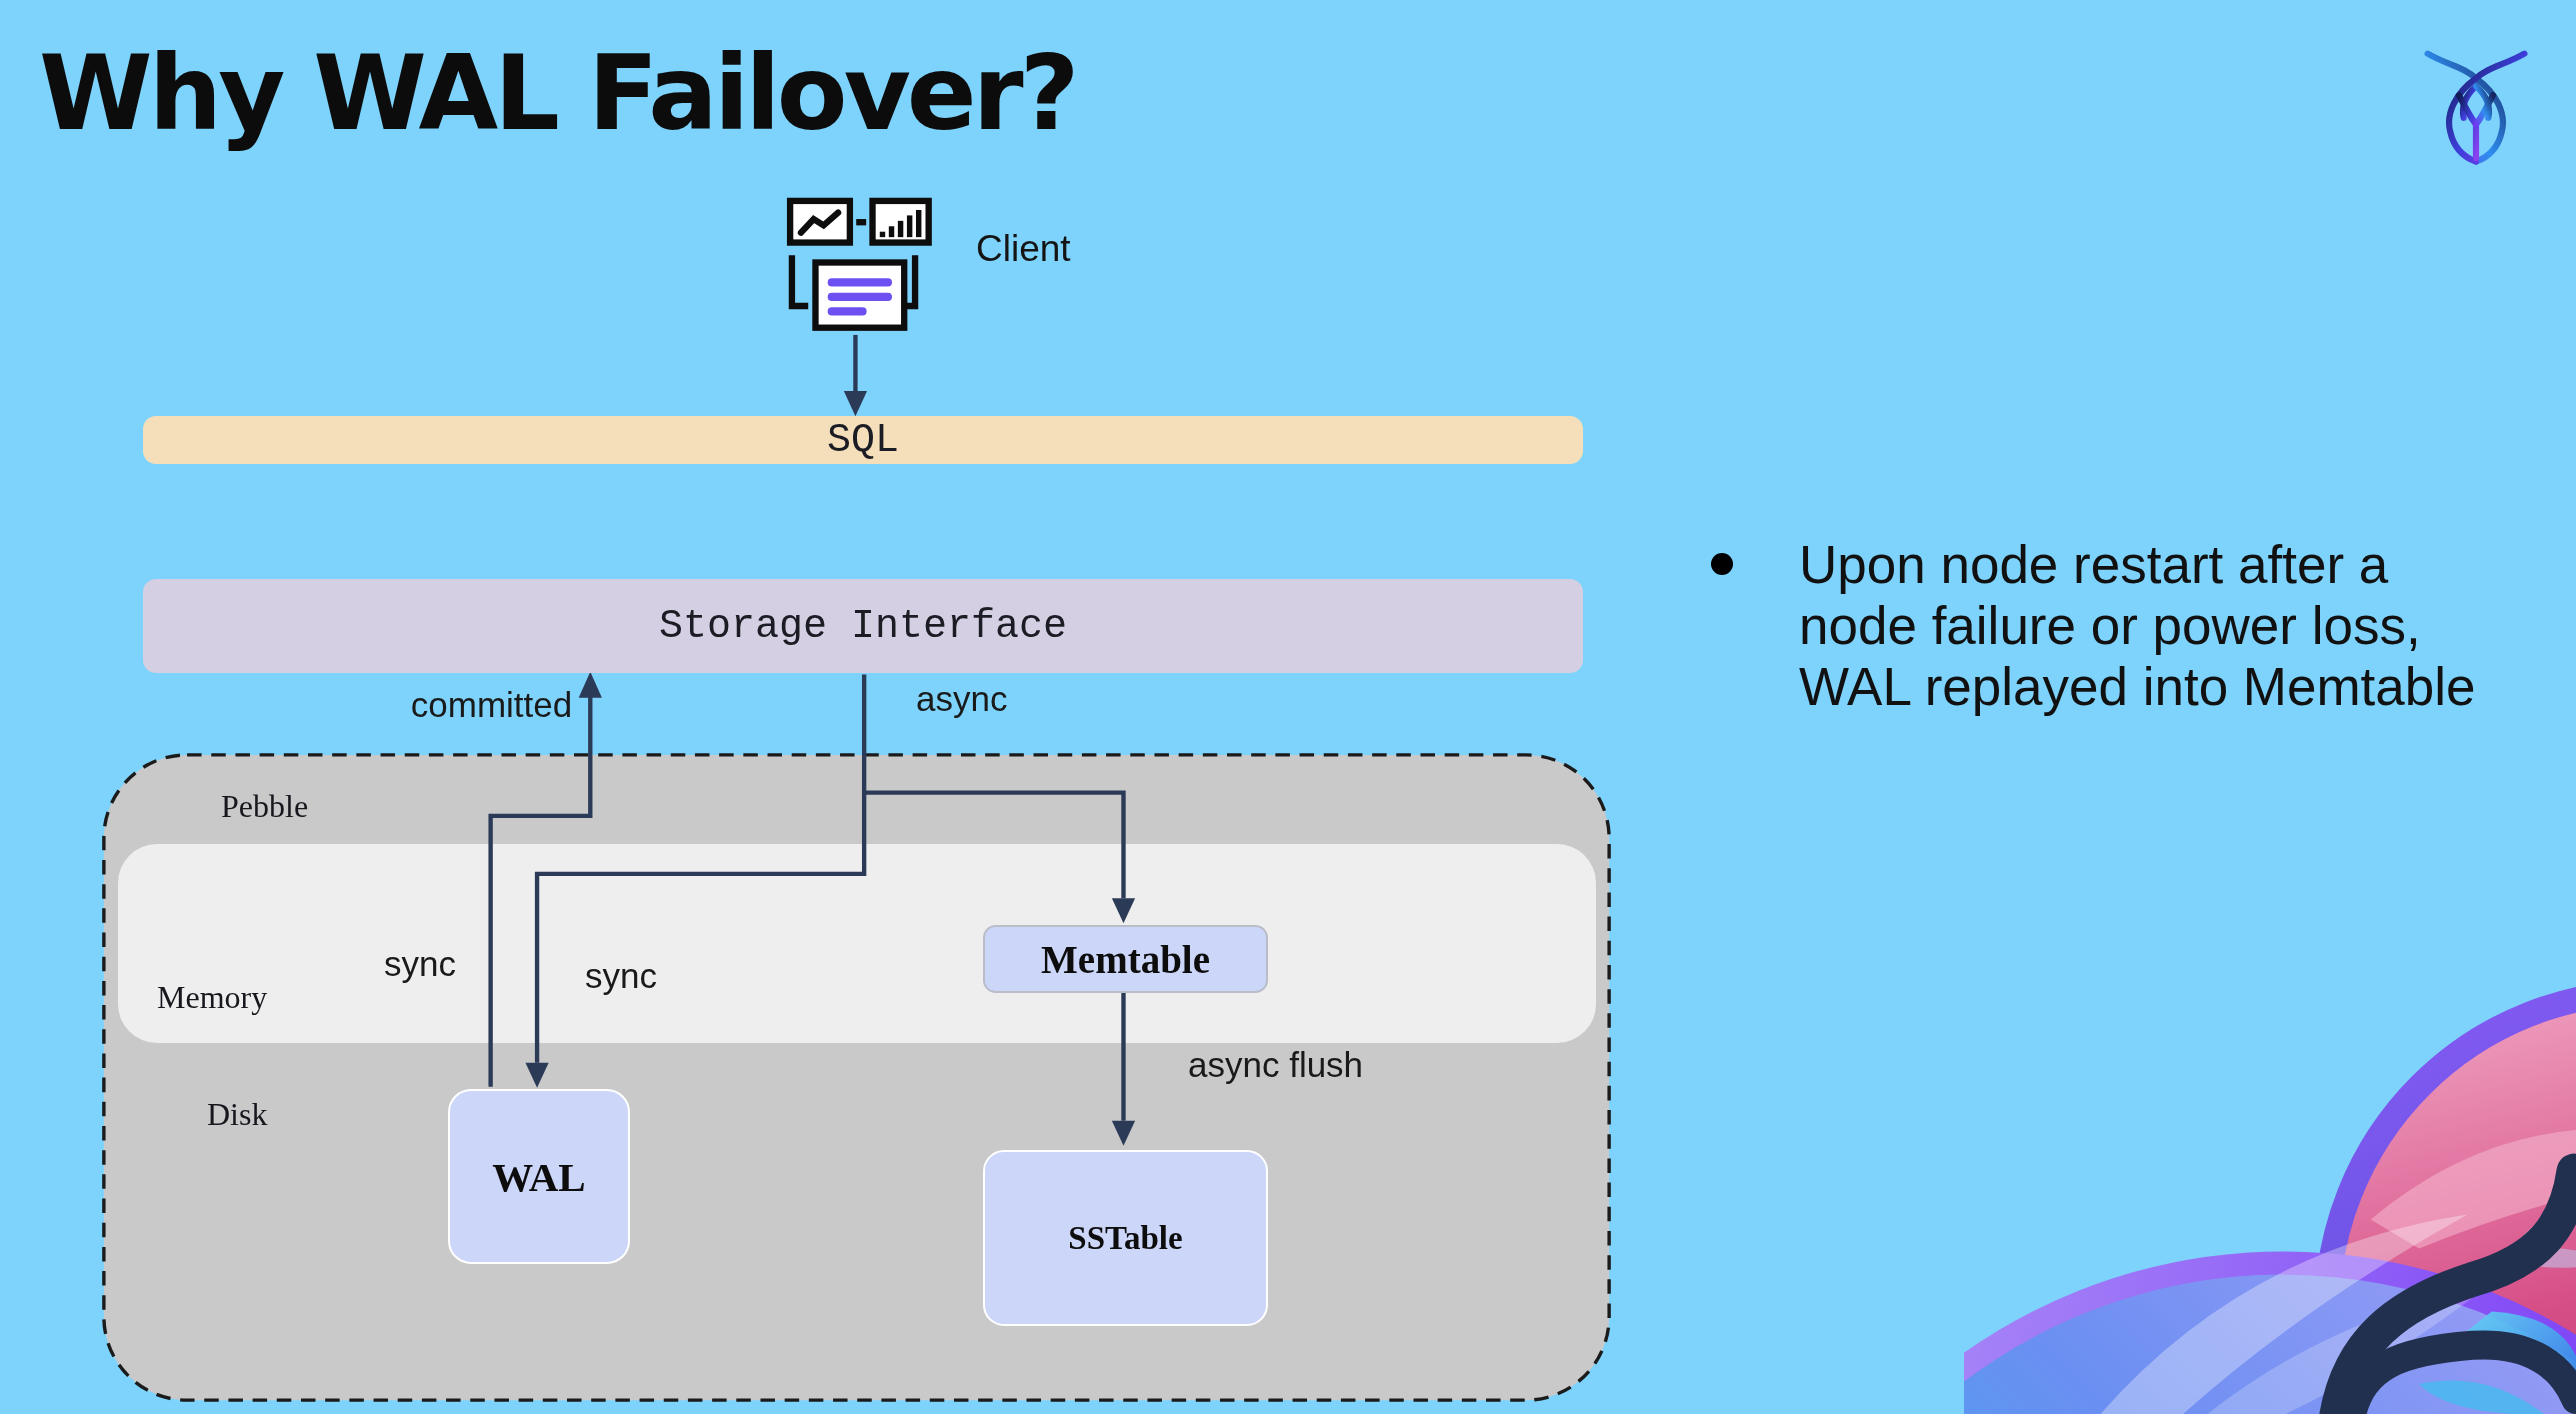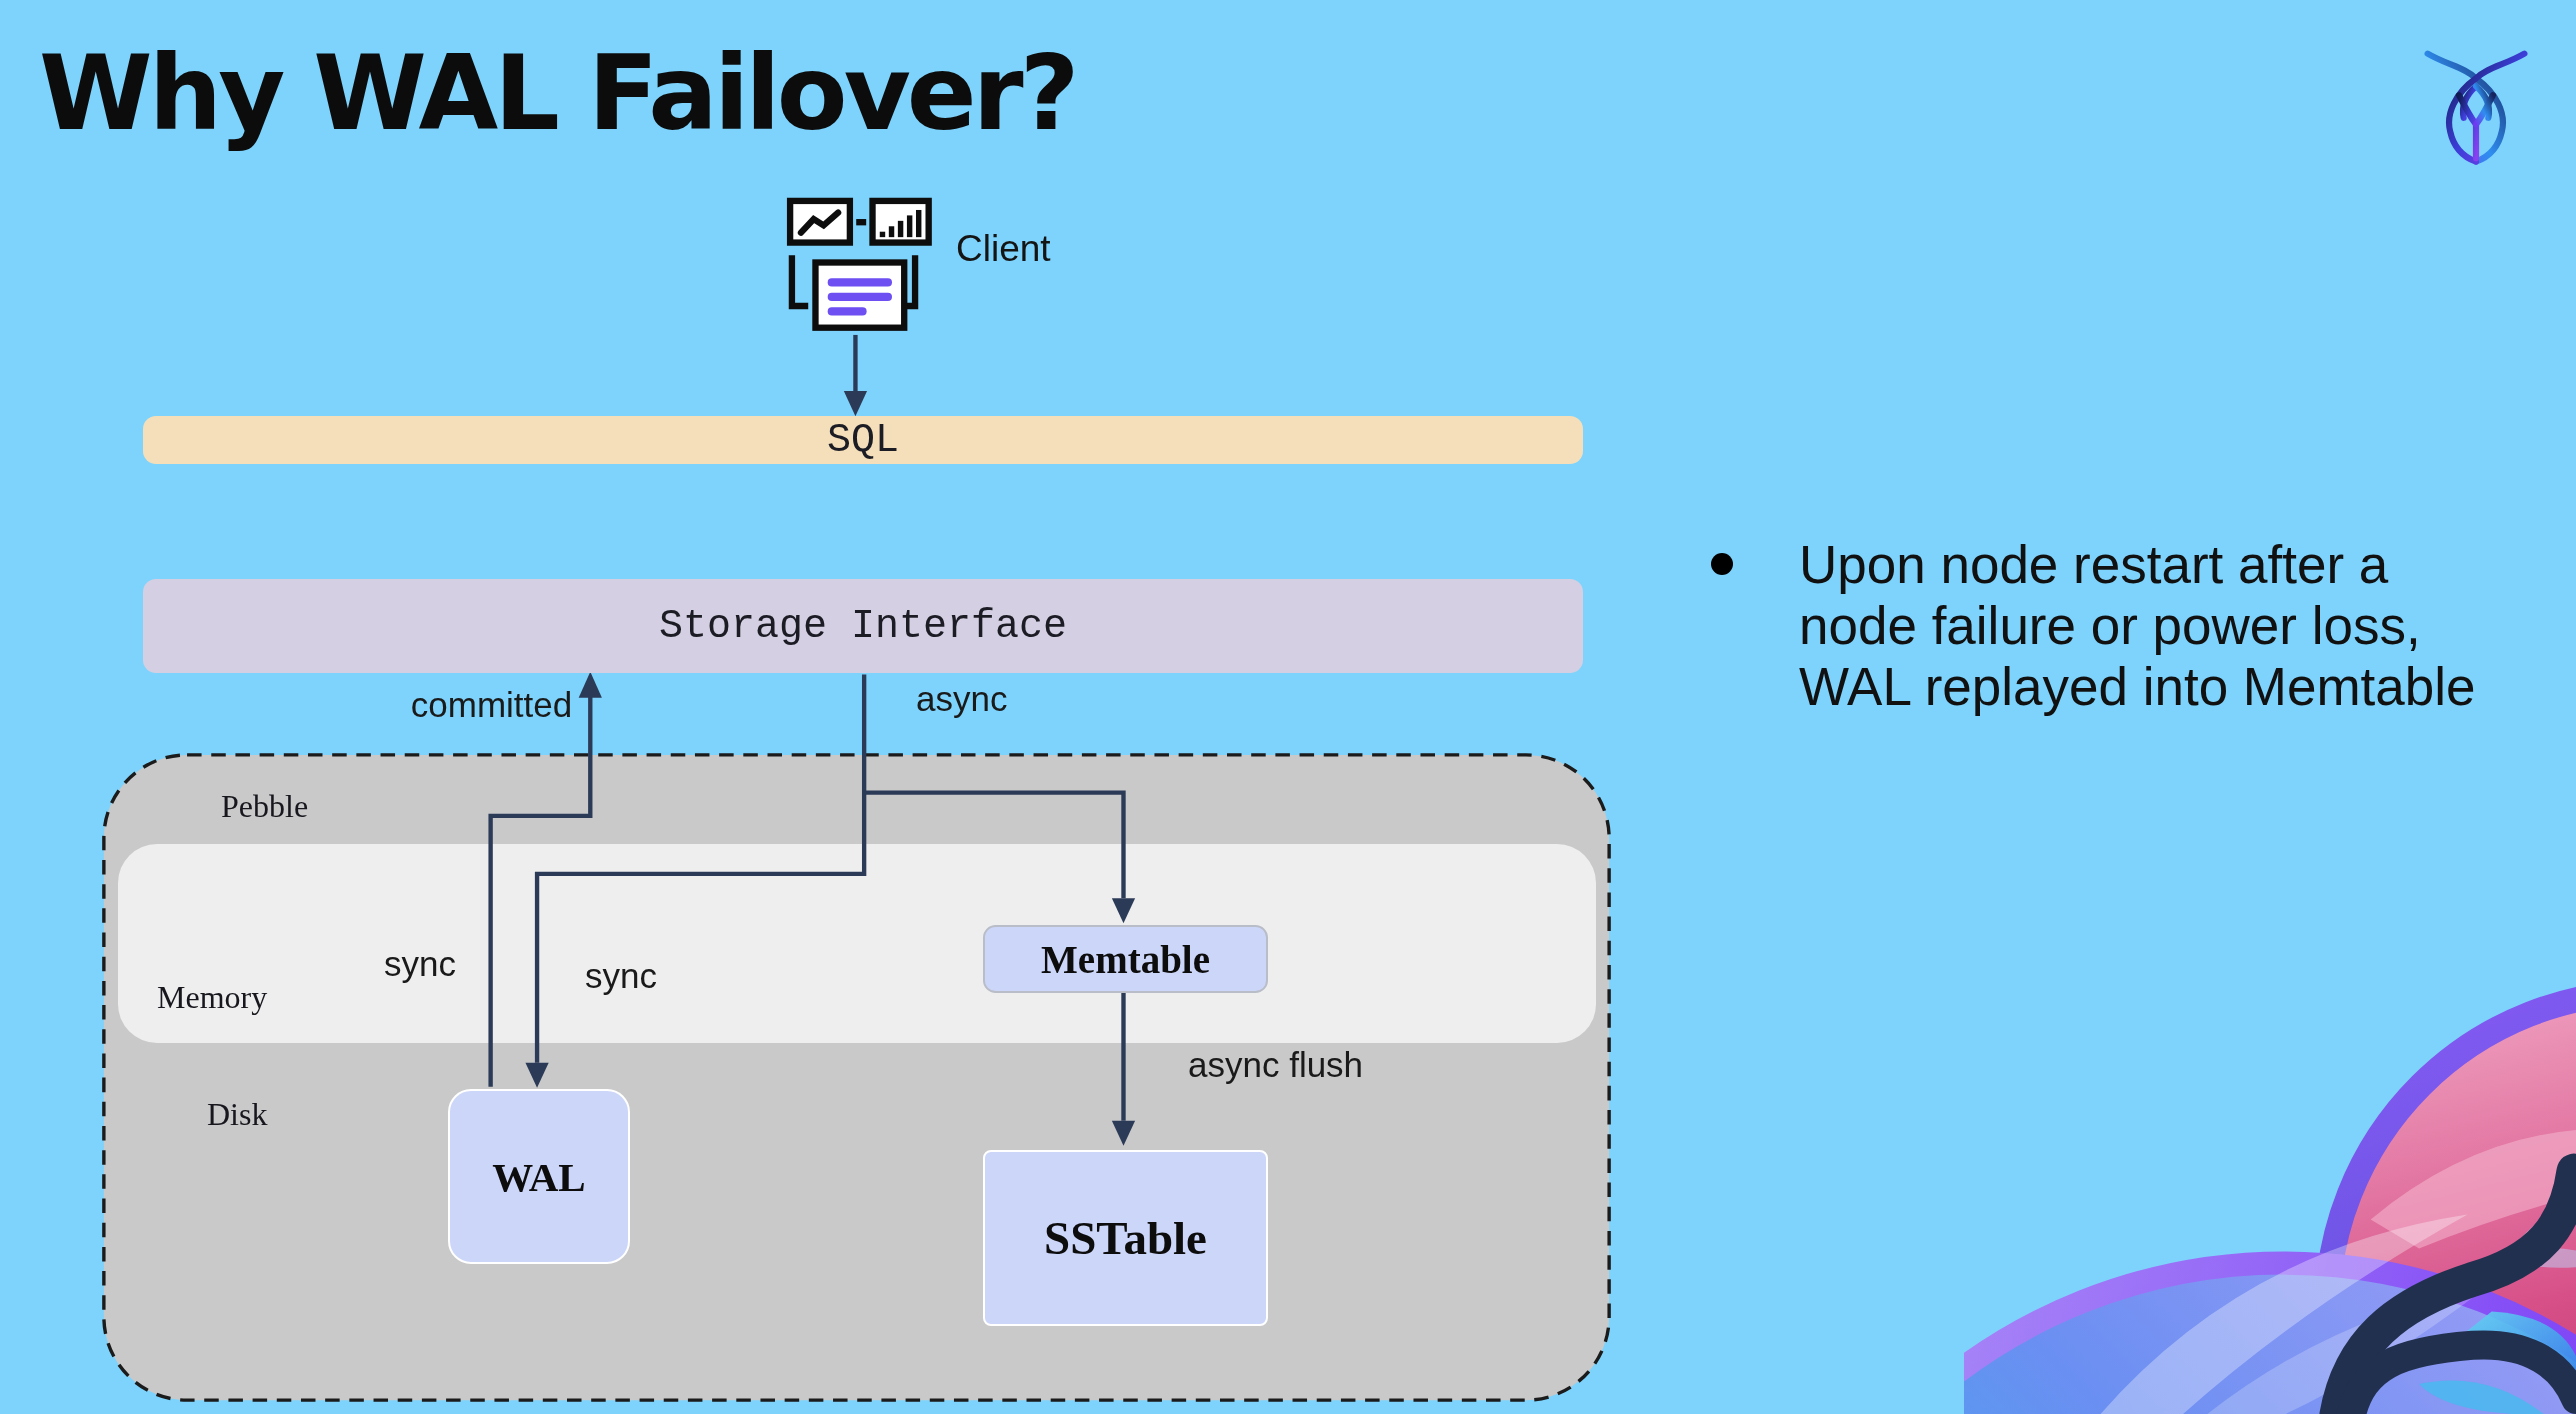--- a/index.html
+++ b/index.html
@@ -29,30 +29,30 @@
   #pebble-label{left:221px;top:788px;}
   #memory-label{left:157px;top:979px;}
   #disk-label{left:207px;top:1096px;}
   
   .edge-label{font-size:35px;color:#1a1a1a;}
   #lbl-committed{left:385px;top:685px;width:213px;text-align:center;}
   #lbl-commit{left:916px;top:679px;}
   #lbl-sync-left{left:362px;top:944px;width:116px;text-align:center;}
   #lbl-sync-right{left:563px;top:956px;width:116px;text-align:center;}
   #lbl-async-flush{left:1188px;top:1045px;}
-  #client-label{left:956px;top:228px;font-size:37px;color:#141414;}
+  #client-label{left:976px;top:228px;font-size:37px;color:#141414;}
   
   .node-box{
     display:flex;align-items:center;justify-content:center;
     font-family:"Liberation Serif","DejaVu Serif",serif;font-weight:700;color:#0d0d0d;
     background:#ccd6f9;
   }
   #node-wal{left:448px;top:1089px;width:178px;height:171px;border:2.9px solid #ffffff;border-radius:23px;font-size:41px;}
   #node-memtable{left:983px;top:925px;width:281px;height:64px;border:2.9px solid #b9bdc7;border-radius:12.6px;font-size:39px;}
-  #node-sstable{left:983px;top:1150px;width:281px;height:172px;border:2.9px solid #ffffff;border-radius:8px;font-size:47px;}
+  #node-sstable{left:983px;top:1150px;width:281px;height:172px;border:2.9px solid #ffffff;border-radius:21px;font-size:33px;}
   
   #bullets{left:1711px;top:534px;width:852px;display:flex;flex-direction:column;gap:33px;}
   .bullet-row{display:flex;align-items:flex-start;}
   .bullet-dot{width:22px;height:22px;border-radius:50%;background:#000;margin-top:19.4px;margin-right:66px;flex:0 0 auto;}
   .bullet-text{font-size:53px;line-height:61px;color:#111;white-space:pre-line;}
   svg{display:block;}
 </style>
 </head>
 <body>
 

